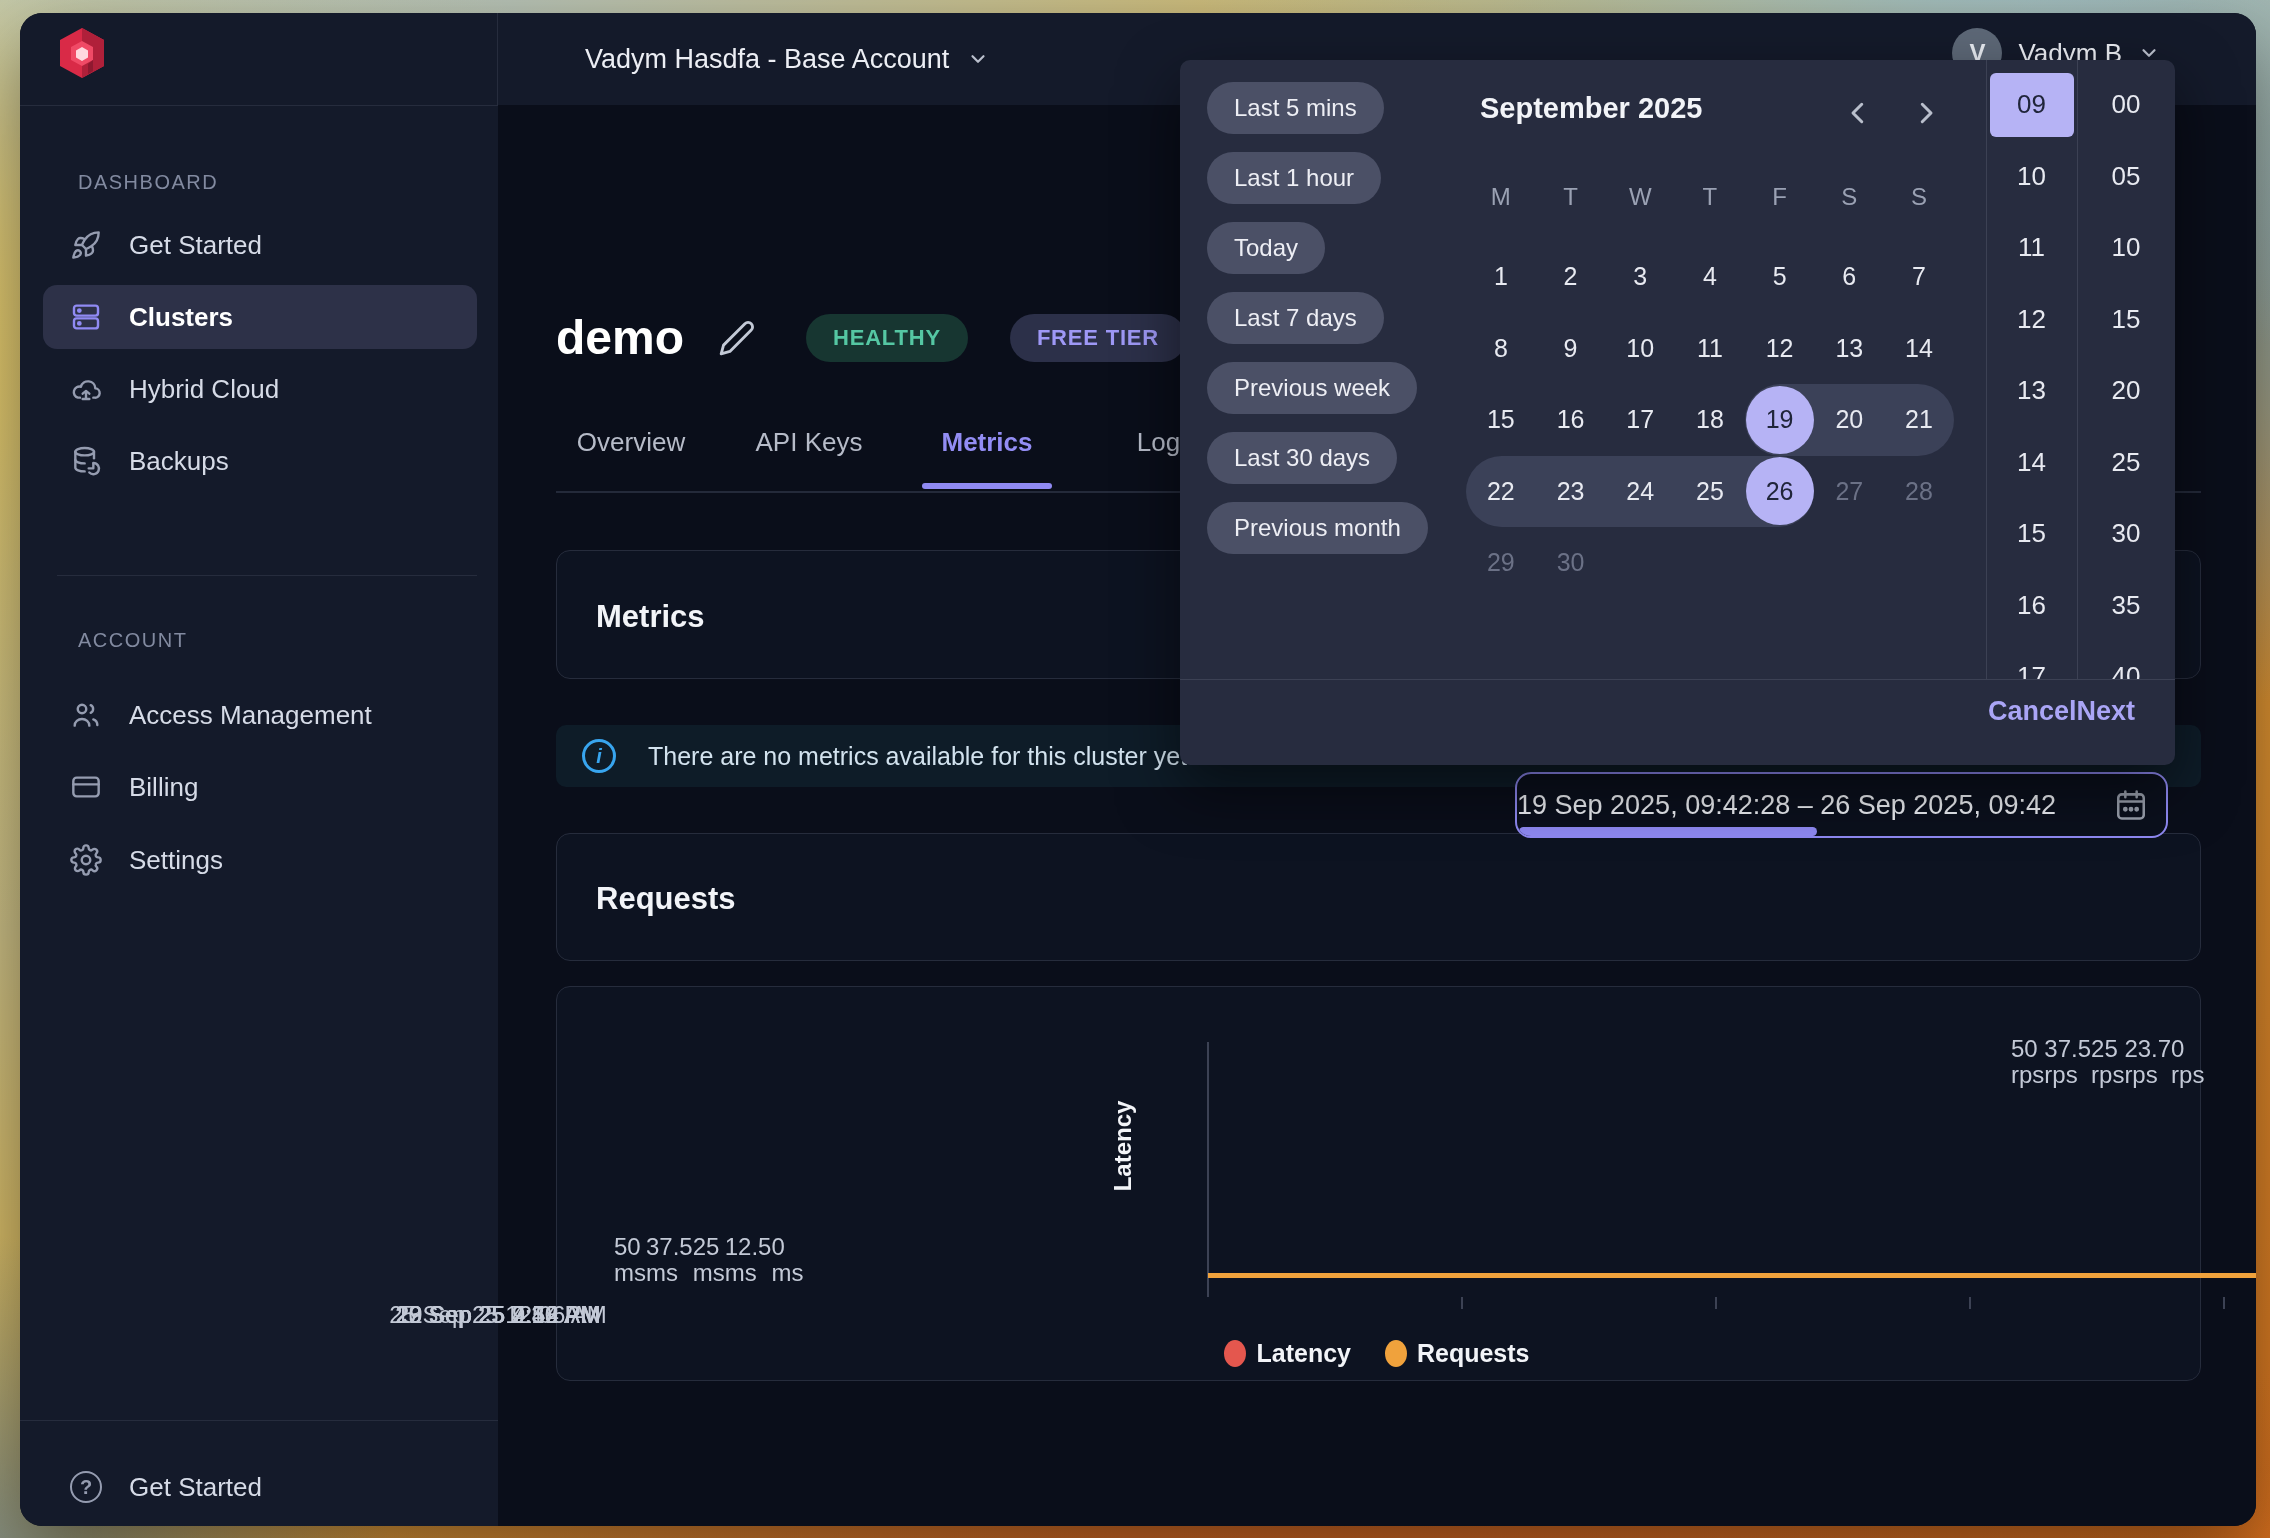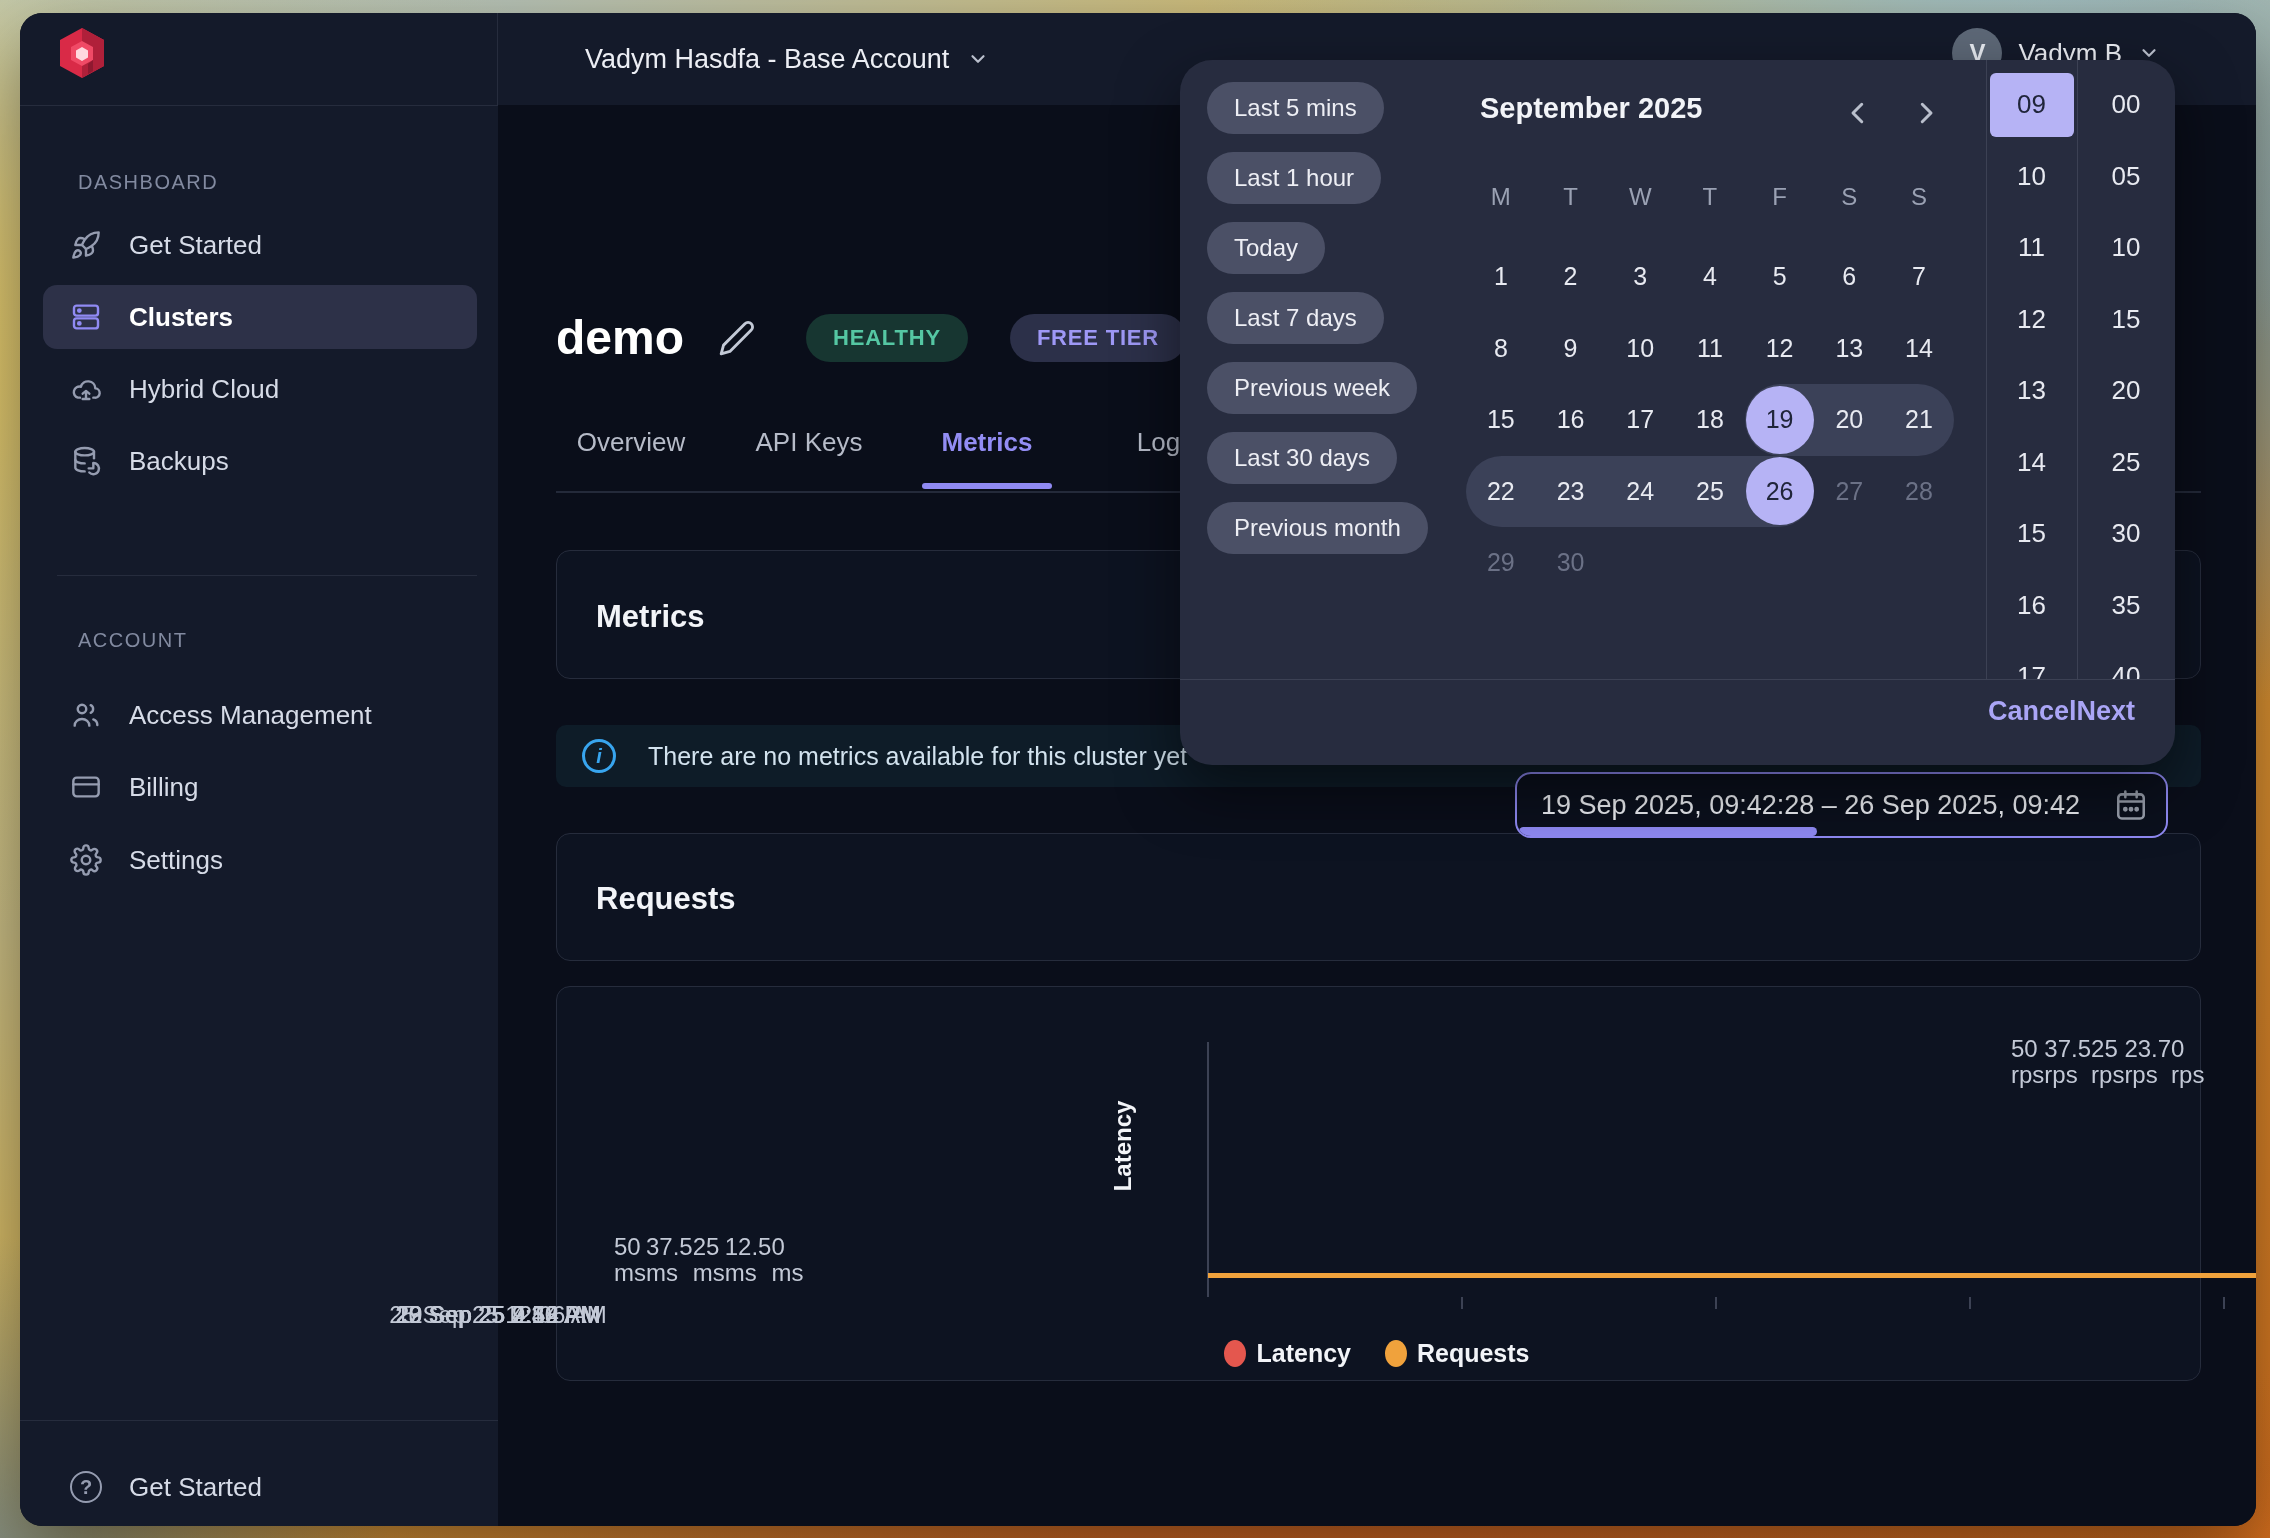--- a/index.html
+++ b/index.html
@@ -69,21 +69,21 @@
   .axis-label { position:absolute; font-size:24px; font-weight:700; color:#f2f4f8; }
   .axis-label.left { left:580px; top:1027px; transform:rotate(-90deg); transform-origin:center; }
   .orange-line { position:absolute; left:710px; top:1168px; width:1271px; height:5px; background:#f0a23c; }
   .xtick-line { position:absolute; top:1192px; width:2px; height:12px; background:#3c4254; }
   .xticks { position:absolute; left:0; top:1196px; width:100%; }
   .xtick { position:absolute; transform:translateX(-50%); font-size:24px; color:#c3c9d6; white-space:nowrap; } .lt1{left:963px;} .lt2{left:1217px;} .lt3{left:1471px;} .lt4{left:1725px;}
   .legend { position:absolute; left:0; top:1234px; width:1758px; display:flex; justify-content:center; gap:34px; }
   .leg-item { display:flex; align-items:center; gap:10px; font-size:25px; font-weight:600; color:#f2f4f8; }
   .leg-dot { width:22px; height:27px; border-radius:50%; }
   
-  .popup { position:absolute; left:1160px; top:47px; width:995px; height:705px; background:#272c3f; border-radius:32px; box-shadow:0 24px 60px rgba(0,0,0,.5); z-index:20; }
+  .popup { position:absolute; left:1160px; top:47px; width:995px; height:705px; background:#272c3f; border-radius:10px; box-shadow:0 24px 60px rgba(0,0,0,.5); z-index:20; }
   .pills { position:absolute; left:27px; top:22px; display:flex; flex-direction:column; align-items:flex-start; gap:18px; }
   .pill { height:52px; display:flex; align-items:center; padding:0 27px; background:#4b5066; border-radius:26px; color:#edeef4; font-size:24px; cursor:pointer; white-space:nowrap; }
   .cal-title { position:absolute; left:300px; top:32px; font-size:29px; font-weight:700; color:#f2f4f8; }
   .cal-nav { position:absolute; top:38px; width:30px; height:30px; color:#b9bfcc; cursor:pointer; }
   .cal-prev { left:663px; } .cal-next { left:731px; }
   .weekdays { position:absolute; left:286px; top:112px; display:grid; grid-template-columns:repeat(7,69.7px); }
   .wd { height:50px; display:flex; align-items:center; justify-content:center; font-size:24px; color:#9aa1b3; }
   .days { position:absolute; left:286px; top:181px; display:grid; grid-template-columns:repeat(7,69.7px); grid-auto-rows:71.5px; }
   .day { position:relative; display:flex; align-items:center; justify-content:center; font-size:25px; color:#e8eaf1; cursor:pointer; }
   .day b { font-weight:400; position:relative; z-index:2; }
@@ -99,21 +99,21 @@
   .tcol { position:absolute; top:0; height:619px; overflow:hidden; display:flex; flex-direction:column; padding-top:9px; }
   .tcol.hours { left:806px; width:91px; }
   .tcol.mins { left:897px; width:98px; }
   .tcell { flex:0 0 64px; margin:3.75px auto; width:84px; display:flex; align-items:center; justify-content:center; font-size:26px; color:#e8eaf1; border-radius:6px; cursor:pointer; }
   .tcell.sel { background:#b6b3f5; color:#20253a; font-weight:500; }
   .popup-hdiv { position:absolute; left:0; top:619px; width:100%; height:1px; background:#3c4154; }
   .popup-foot { position:absolute; right:40px; top:636px; display:flex; }
   .pf-btn { font-size:27px; font-weight:600; color:#aaa5f6; cursor:pointer; }
   
   .date-input { position:absolute; left:1495px; top:759px; width:653px; height:66px; background:#0b101d; border:2.5px solid #8f89f3; border-radius:16px; display:flex; align-items:center; z-index:15; overflow:hidden; }
-  .date-input .val { margin-left:24px; font-size:27px; color:#eef0f5; white-space:nowrap; }
+  .date-input .val { font-size:27px; color:#eef0f5; white-space:nowrap; }
   .cal-ic { position:absolute; right:18px; top:14px; width:34px; height:34px; color:#9aa0ad; }
   .underline-seg { position:absolute; left:2px; bottom:0; width:298px; height:9px; background:#8f89f3; border-radius:5px; }
 </style>
 </head>
 <body>
 
 <div class="stage">
   <div class="window">
 
     <aside class="sidebar">

